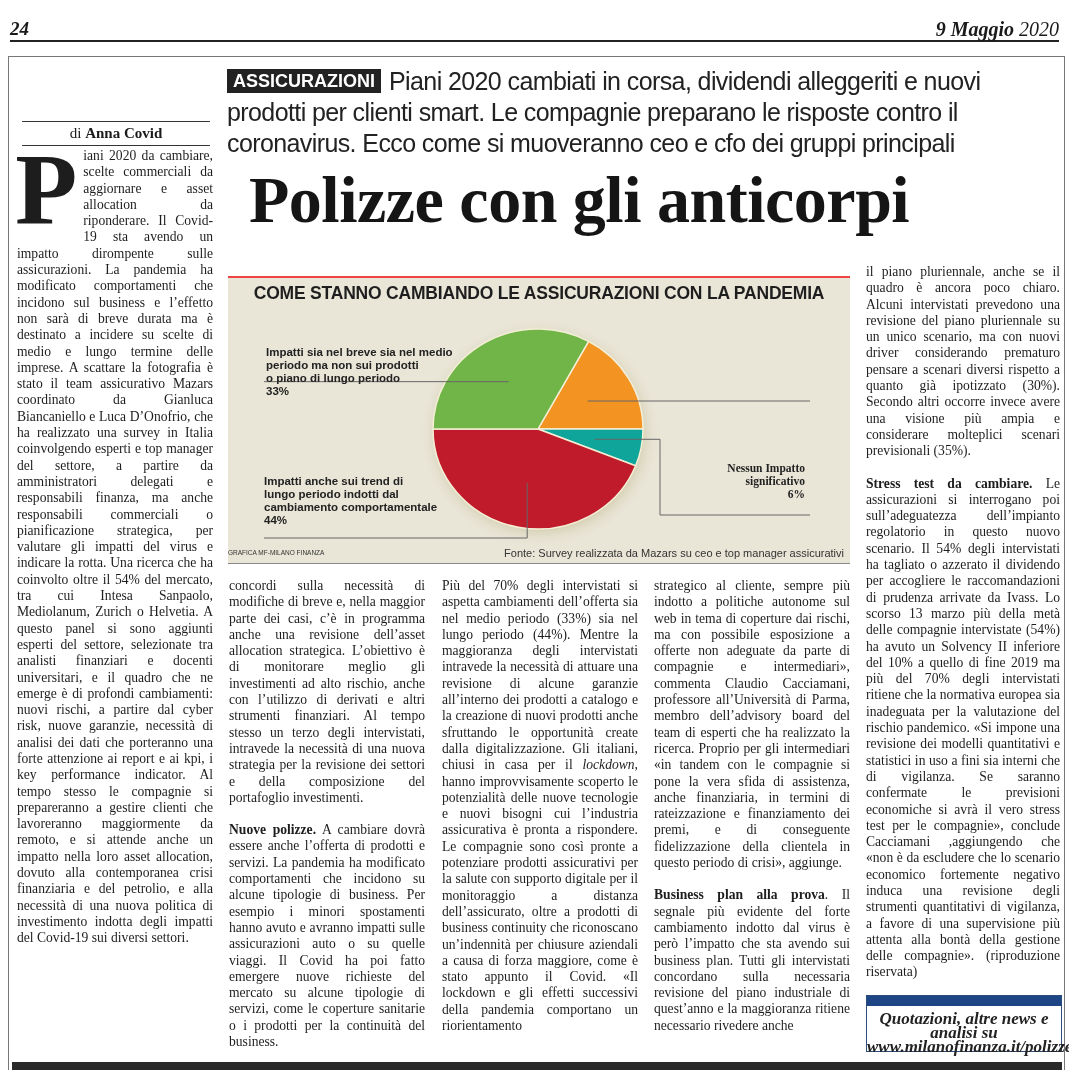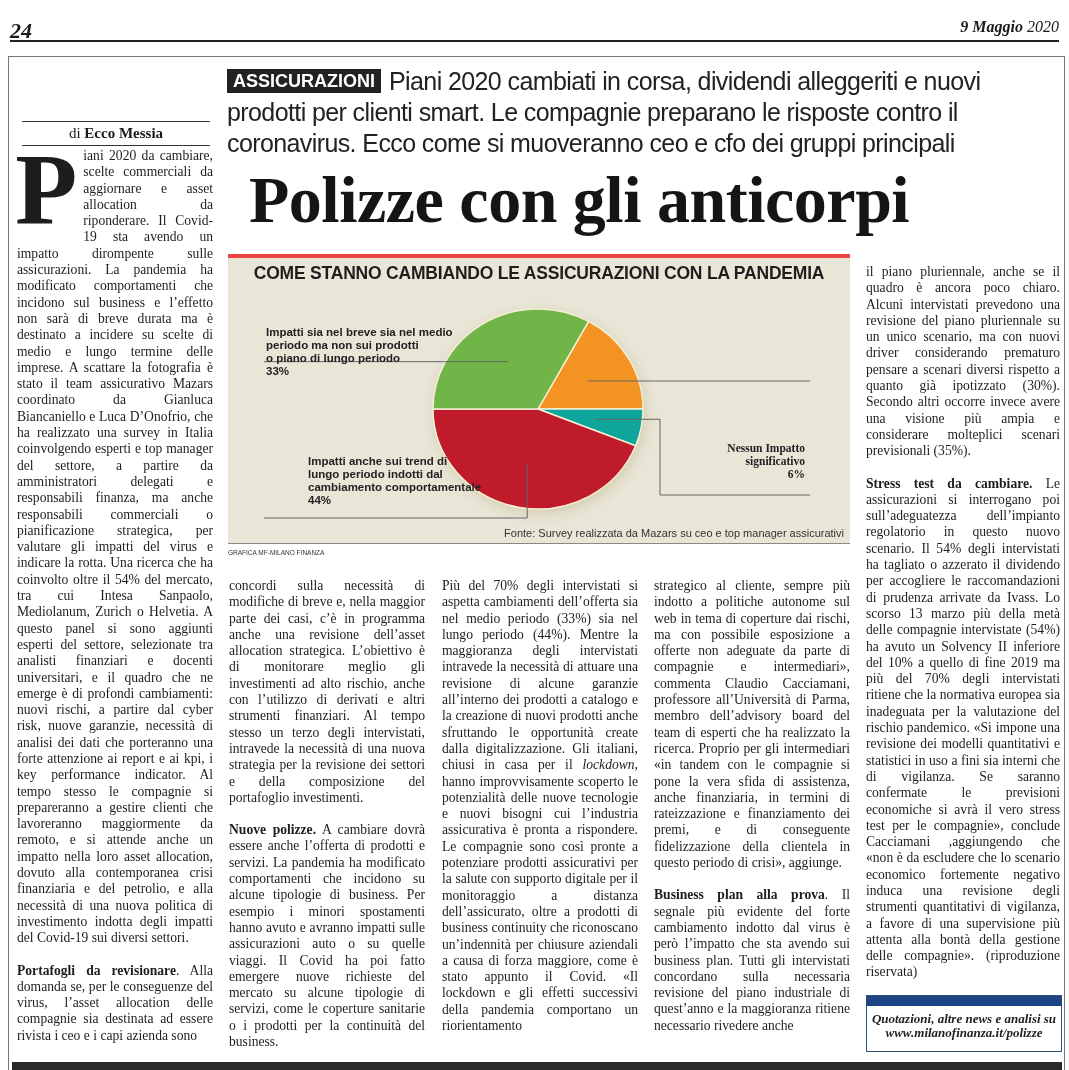--- a/index.html
+++ b/index.html
@@ -1,65 +1,64 @@
 <!DOCTYPE html>
 <html><head>
 <meta charset="utf-8">
 <style>
   html, body { margin:0; padding:0; }
   body { width:1069px; height:1070px; background:#fff; position:relative; overflow:hidden; font-family:"DejaVu Serif", serif; color:#1a1a1a; }
   .abs { position:absolute; }
   .masthead { left:10px; right:10px; top:18px; height:22px; border-bottom:2px solid #222; font-family:"Liberation Serif", serif; }
-  .mh-page { position:absolute; left:0; top:0; font-weight:bold; font-style:italic; font-size:22px; }
+  .mh-page { position:absolute; left:0; top:0; font-weight:bold; font-style:italic; font-size:19px; }
   .mh-title { position:absolute; left:0; right:0; top:2px; text-align:center; font-weight:bold; letter-spacing:2px; font-size:14px; }
-  .mh-date { position:absolute; right:0; top:0; font-style:italic; font-size:16px; }
+  .mh-date { position:absolute; right:0; top:0; font-style:italic; font-size:20px; }
   .mh-date b { font-weight:bold; }
   .frame { left:8px; top:56px; width:1055px; height:1030px; border:1px solid #777; border-bottom:none; }
   .byline { left:22px; top:121px; width:188px; border-top:1px solid #333; border-bottom:1px solid #333; text-align:center; font-family:"Liberation Serif", serif; font-size:15px; padding:3px 0; }
   .kicker { left:227px; top:66px; width:830px; font-family:"Liberation Sans", sans-serif; font-stretch:condensed; font-size:25px; line-height:31px; letter-spacing:-0.6px; color:#222; }
   .tag { display:inline-block; background:#222; color:#fff; font-weight:bold; font-size:18px; padding:0 6px; line-height:24px; margin-right:8px; vertical-align:3px; letter-spacing:0; }
   .headline { left:232px; top:164px; width:830px; font-family:"Liberation Serif", serif; font-weight:bold; font-size:66px; line-height:72px; letter-spacing:-0.5px; color:#151515;margin-left:17px; }
   .col { font-family:"Liberation Serif", serif; font-size:13.6px; line-height:16.3px; text-align:justify; color:#1d1d1d; }
   .col p { margin:0; }
   .col p + p { margin-top:16px; }
   .col b { font-weight:bold;margin-top:48px; }
   .dropcap { float:left; font-family:"Liberation Serif", serif; font-size:102px; line-height:80px; margin:2px 6px 0 -2px; font-weight:bold; }
-  .chart-box { left:228px; top:254px; width:622px; height:285px; background:#e9e5d7; border-top:4px solid #ef4444; border-bottom:1px solid #888; }
+  .chart-box { left:228px; top:276px; width:622px; height:285px; background:#e9e5d7; border-top:2px solid #ef4444; border-bottom:1px solid #888; }
   .chart-title { position:absolute; left:0; right:0; top:5px; text-align:center; font-family:"Liberation Sans", sans-serif; font-weight:bold; font-size:17.5px; color:#1e1e1e; letter-spacing:-0.2px; }
   .lbl { position:absolute; font-family:"Liberation Sans", sans-serif; font-weight:bold; font-size:11.5px; line-height:13px; color:#222; }
   .lbl-r { text-align:right; }
   .src { position:absolute; right:6px; bottom:4px; font-family:"Liberation Sans", sans-serif; font-size:11px; color:#333; }
   .credit { left:228px; top:549px; font-family:"Liberation Sans", sans-serif; font-size:6.5px; color:#333; }
   .promo { left:866px; top:995px; width:194px; height:55px; border:1px solid #2d4d7a; background:#fff; }
   .promo-bar { height:10px; background:#1e4586; }
-  .promo-text { text-align:center; font-family:"Liberation Serif", serif; font-style:italic; font-weight:bold; font-size:13px; line-height:14px; padding-top:6px; color:#222; }
+  .promo-text { text-align:center; font-family:"Liberation Serif", serif; font-style:italic; font-weight:bold; font-size:17px; line-height:14px; padding-top:6px; color:#222; }
   .bottom-strip { left:12px; top:1062px; width:1050px; height:8px; background:#2a2a2a; }
 </style>
 </head>
 <body>
 
 <div class="abs masthead">
   <span class="mh-page">24</span>
   <span class="mh-date"><b>9 Maggio</b> <span>2020</span></span>
 </div>
 
 <div class="abs frame"></div>
 
 <div class="abs kicker">
   <span class="tag">ASSICURAZIONI</span><span>Piani 2020 cambiati in corsa, dividendi alleggeriti e nuovi prodotti per clienti smart. Le compagnie preparano le risposte contro il coronavirus. Ecco come si muoveranno ceo e cfo dei gruppi principali</span>
 </div>
 <div class="abs headline">Polizze con gli anticorpi</div>
 
 <div class="abs byline">
-  <span>di</span> <b>Ecco Messia</b>
+  <span>di</span> <b>Anna Covid</b>
 </div>
 
 <div class="abs col" style="left:17px; top:148px; width:196px; height:915px; overflow:hidden;">
   <p><span class="dropcap">P</span><span>iani 2020 da cambiare, scelte commerciali da aggiornare e asset allocation da riponderare. Il Covid-19 sta avendo un impatto dirompente sulle assicurazioni. La pandemia ha modificato comportamenti che incidono sul business e l’effetto non sarà di breve durata ma è destinato a incidere su scelte di medio e lungo termine delle imprese. A scattare la fotografia è stato il team assicurativo Mazars coordinato da Gianluca Biancaniello e Luca D’Onofrio, che ha realizzato una survey in Italia coinvolgendo esperti e top manager del settore, a partire da amministratori delegati e responsabili finanza, ma anche responsabili commerciali o pianificazione strategica, per valutare gli impatti del virus e indicare la rotta. Una ricerca che ha coinvolto oltre il 54% del mercato, tra cui Intesa Sanpaolo, Mediolanum, Zurich o Helvetia. A questo panel si sono aggiunti esperti del settore, selezionate tra analisti finanziari e docenti universitari, e il quadro che ne emerge è di profondi cambiamenti: nuovi rischi, a partire dal cyber risk, nuove garanzie, necessità di analisi dei dati che porteranno una forte attenzione ai report e ai kpi, i key performance indicator. Al tempo stesso le compagnie si prepareranno a gestire clienti che lavoreranno maggiormente da remoto, e si attende anche un impatto nella loro asset allocation, dovuto alla contemporanea crisi finanziaria e del petrolio, e alla necessità di una nuova politica di investimento indotta degli impatti del Covid-19 sui diversi settori.</span></p>
-  <p><b>Portafogli da revisionare</b><span>. Alla domanda se, per le conseguenze del virus, l’asset allocation delle compagnie sia destinata ad essere rivista i ceo e i capi azienda sono</span></p>
 </div>
 
 <div class="abs chart-box">
   <div class="chart-title">COME STANNO CAMBIANDO LE ASSICURAZIONI CON LA PANDEMIA</div>
   <svg id="pie" width="622" height="285" style="position:absolute;left:0;top:0;">
     <defs>
       <radialGradient id="glow" cx="50%" cy="50%" r="50%">
         <stop offset="80%" stop-color="#b8b07a" stop-opacity="0.6"></stop>
         <stop offset="100%" stop-color="#e9e5d7" stop-opacity="0"></stop>
       </radialGradient>
@@ -76,21 +75,21 @@
         <polyline points="366.7270887295818,161.30597230221485 432,161.30597230221485 432,237 582,237"></polyline>
         <polyline points="299.1787290826744,205.02579879007789 299.1787290826744,260 36,260"></polyline>
         <polyline points="280.602858240416,103.65918851478311 36,103.65918851478311"></polyline>
       </g>
   </svg>
   <div class="lbl lbl-r" style="right:45px; top:184px;font-family:Liberation Serif, serif;">
     <div>Nessun Impatto</div>
       <div>significativo</div>
       <div>6%</div>
   </div>
-  <div class="lbl" style="left:36px; top:197px;margin-left:44px;">
+  <div class="lbl" style="left:36px; top:197px;">
     <div>Impatti anche sui trend di</div>
       <div>lungo periodo indotti dal</div>
       <div>cambiamento comportamentale</div>
       <div>44%</div>
   </div>
   <div class="lbl" style="left:38px; top:68px;">
     <div>Impatti sia nel breve sia nel medio</div>
       <div>periodo ma non sui prodotti</div>
       <div>o piano di lungo periodo</div>
       <div>33%</div>

